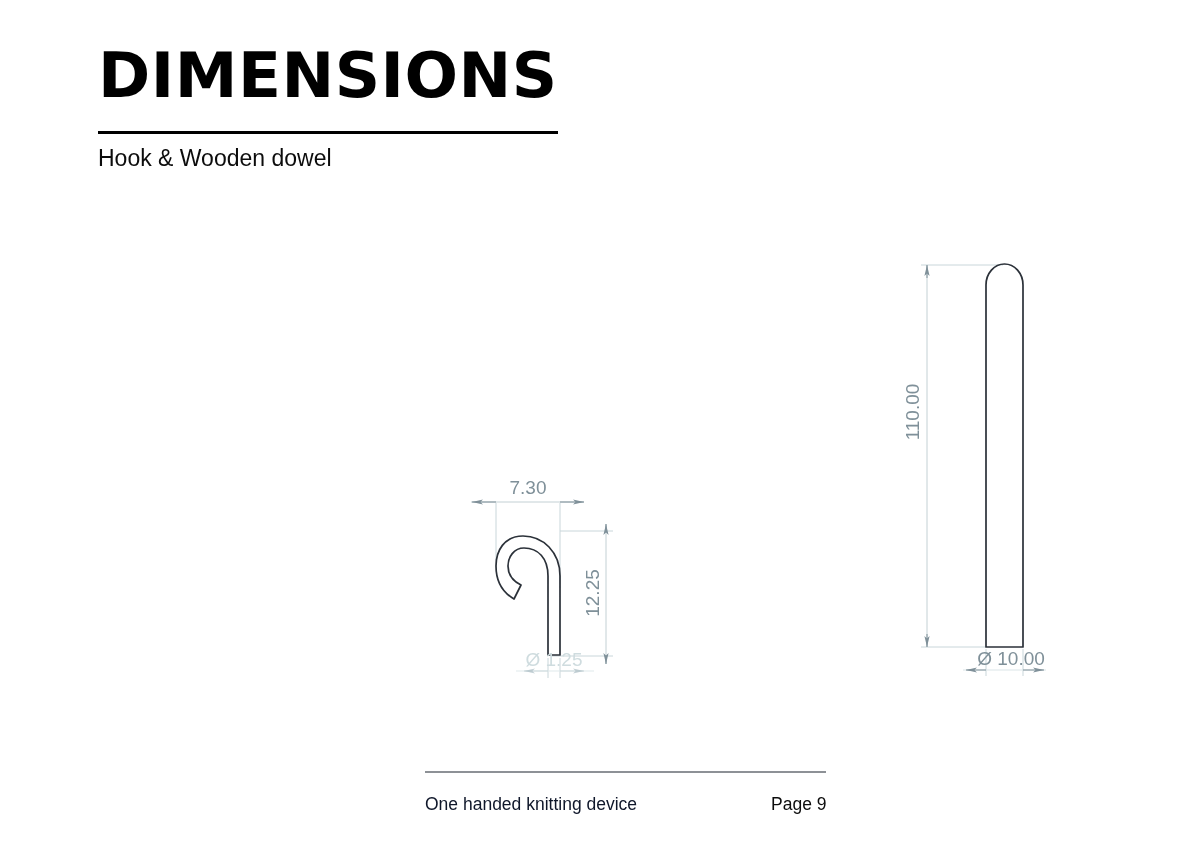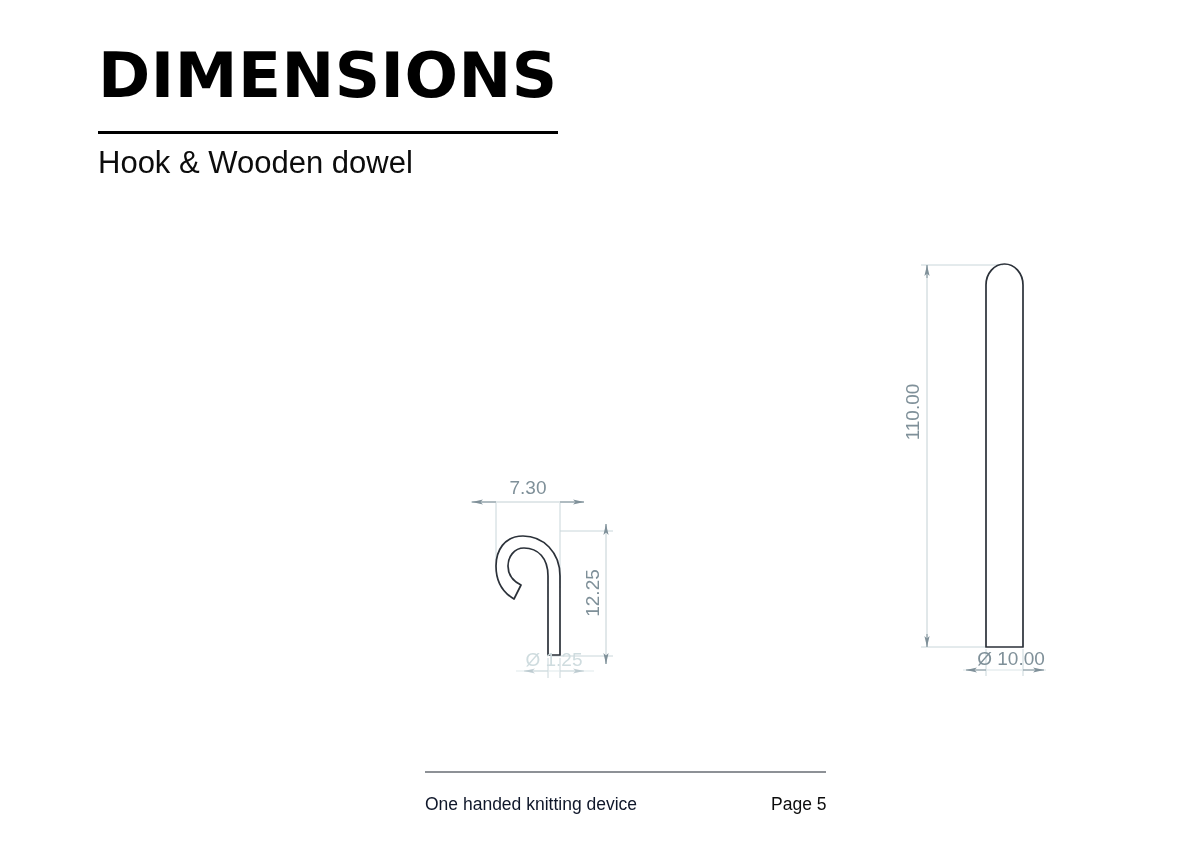--- a/index.html
+++ b/index.html
@@ -44,21 +44,21 @@
     width: 460px;
     height: 3px;
     background: #000000;
   }
   #page-subtitle {
     position: absolute;
     left: 0px;
     top: 101px;
     font-family: "Liberation Sans", sans-serif;
     font-weight: 400;
-    font-size: 31px;
+    font-size: 23px;
     color: #0c0c0c;
     white-space: nowrap;
   }
 
   
   #drawing-area {
     position: absolute;
     left: 0;
     top: 0;
     width: 1191px;
@@ -194,15 +194,15 @@
           <line x1="958" y1="670" x2="938" y2="670" stroke="#7f9099" stroke-width="1" marker-end="url(#arrowL)"></line>
           <line x1="995" y1="670" x2="1016" y2="670" stroke="#7f9099" stroke-width="1" marker-end="url(#arrowR)"></line>
           <text x="983" y="665" text-anchor="middle" font-family="Liberation Sans, sans-serif" font-size="19" fill="#7f9099">Ø 10.00</text>
         </g>
       </g>
     </svg>
   </div>
 
   <div id="footer-rule"></div>
   <div id="footer-left">One handed knitting device</div>
-  <div id="footer-right">Page 5</div>
+  <div id="footer-right">Page 9</div>
 
 </div>
 
 </body></html>

